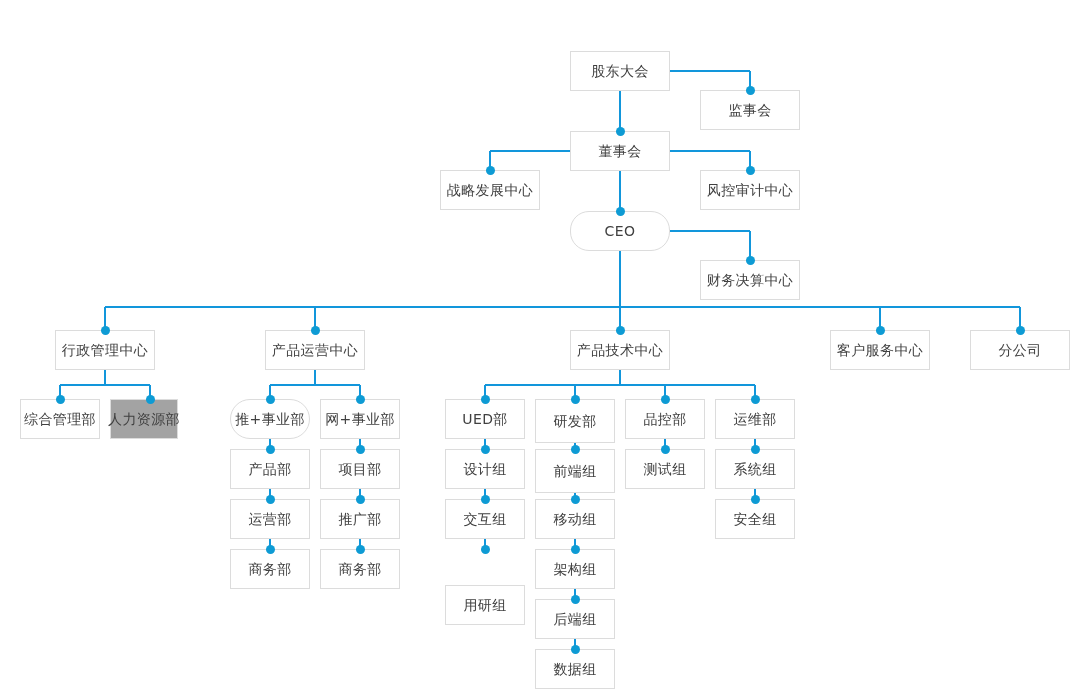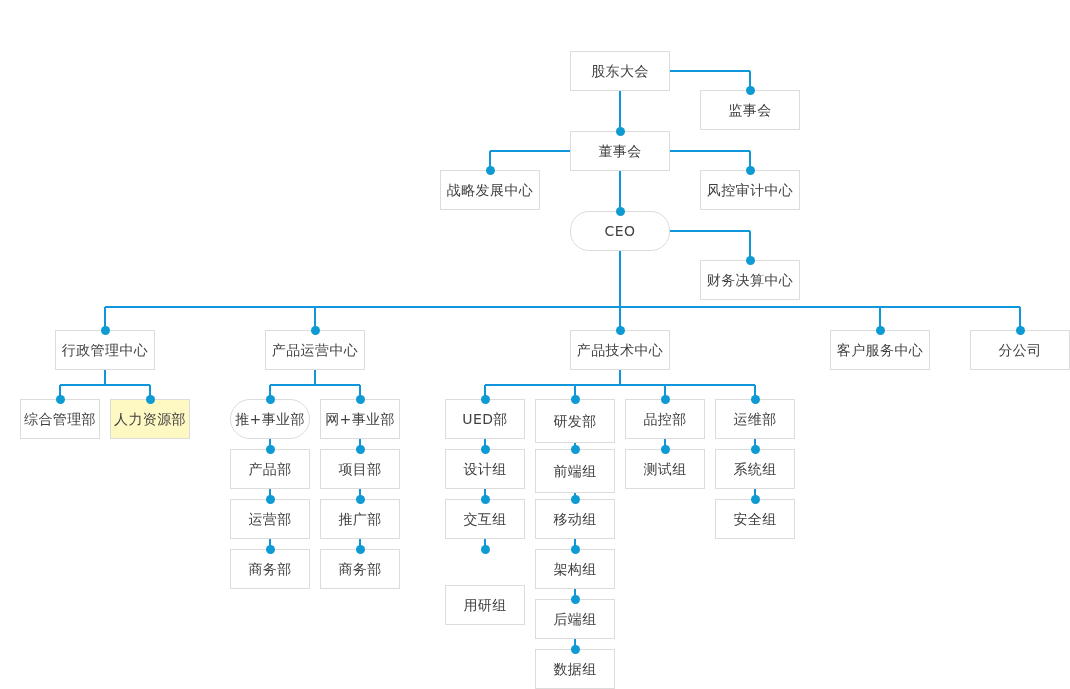--- a/index.html
+++ b/index.html
@@ -147,21 +147,21 @@
     </div>
     <div class="dot" style="left: 875.5px; top: 325.5px; background: rgb(14, 155, 212);"></div>
     <div class="node" style="left: 970px; top: 330px; width: 100px; height: 40px; border-color: rgb(220, 220, 220); background: rgb(255, 255, 255); color: rgb(64, 64, 64);">
       <span class="lbl">分公司</span>
     </div>
     <div class="dot" style="left: 1015.5px; top: 325.5px; background: rgb(14, 155, 212);"></div>
     <div class="node" style="left: 20px; top: 399px; width: 80px; height: 40px; border-color: rgb(220, 220, 220); background: rgb(255, 255, 255); color: rgb(64, 64, 64);">
       <span class="lbl">综合管理部</span>
     </div>
     <div class="dot" style="left: 55.5px; top: 394.5px; background: rgb(14, 155, 212);"></div>
-    <div class="node" style="left: 110px; top: 399px; width: 80px; height: 40px; border-color: rgb(220, 220, 220); background: #fef9c3; color: rgb(64, 64, 64);">
+    <div class="node" style="left: 110px; top: 399px; width: 68px; height: 40px; border-color: rgb(220, 220, 220); background: #a3a3a3; color: rgb(64, 64, 64);">
       <span class="lbl">人力资源部</span>
     </div>
     <div class="dot" style="left: 145.5px; top: 394.5px; background: rgb(14, 155, 212);"></div>
     <div class="node" style="left: 230px; top: 399px; width: 80px; height: 40px; border-color: rgb(220, 220, 220); background: rgb(255, 255, 255); color: rgb(64, 64, 64); border-radius: 20px;">
       <span class="lbl">推+事业部</span>
     </div>
     <div class="dot" style="left: 265.5px; top: 394.5px; background: rgb(14, 155, 212);"></div>
     <div class="node" style="left: 230px; top: 449px; width: 80px; height: 40px; border-color: rgb(220, 220, 220); background: rgb(255, 255, 255); color: rgb(64, 64, 64);">
       <span class="lbl">产品部</span>
     </div>

